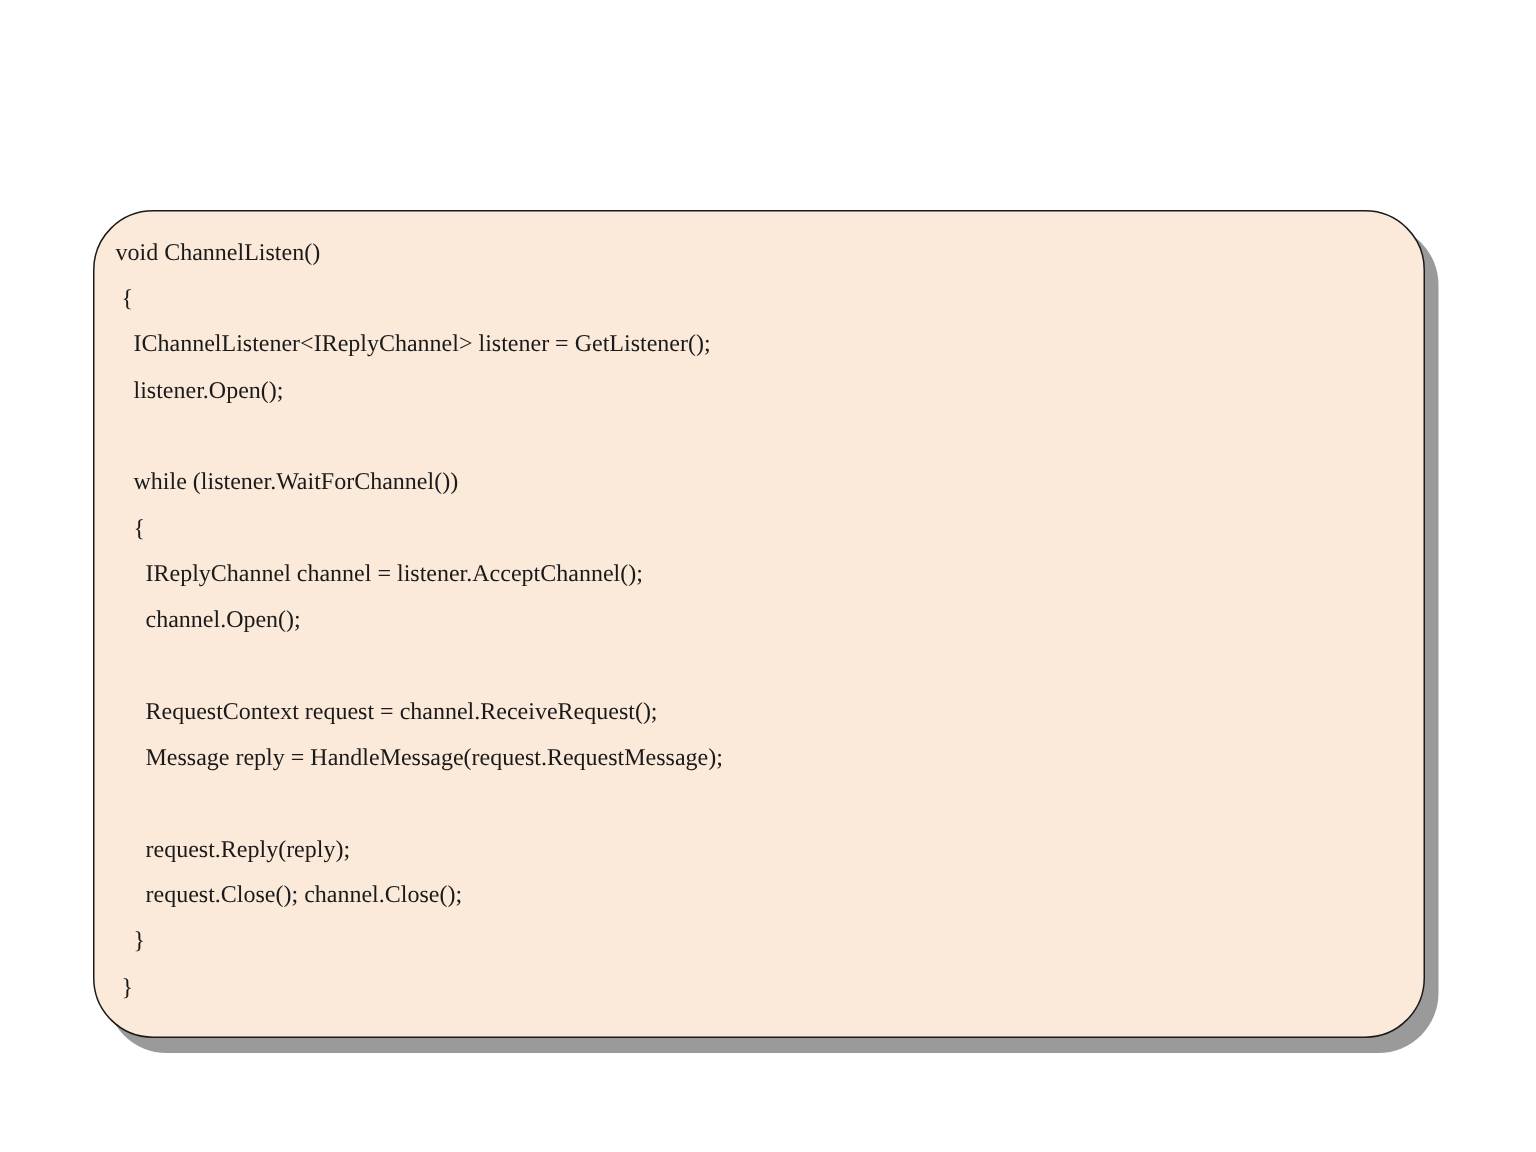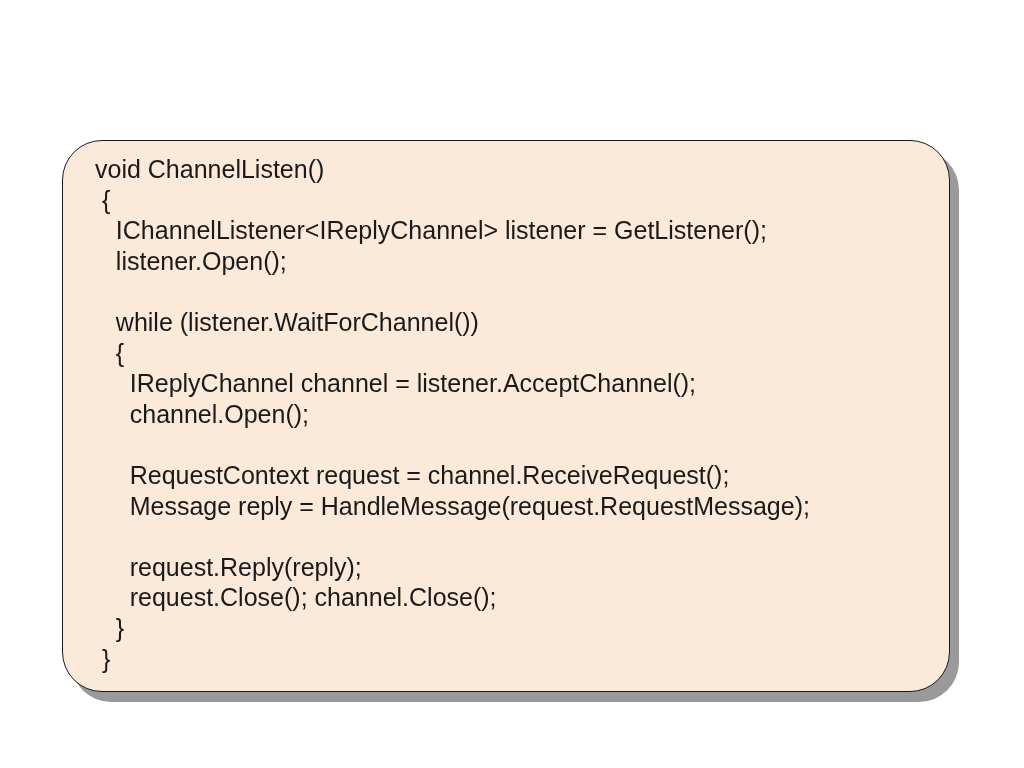--- a/index.html
+++ b/index.html
@@ -66,26 +66,26 @@
     height: 100%;
     background: #fbe9da;
     border: 1.6px solid #1a1a1a;
     border-radius: 40px;
     box-sizing: border-box;
     overflow: hidden;
   }
 
   .code-block {
     position: absolute;
-    left: 32px;
+    left: 14px;
     top: 13px;
     right: 14px;
     margin: 0;
-    font-family: Liberation Sans, sans-serif;
-    font-size: 25px;
+    font-family: Liberation Serif, serif;
+    font-size: 16px;
     line-height: 30.6px;
     color: #1a1a1a;
     white-space: pre;
     tab-size: 2;
   }
 
   .code-line {
     display: block;
     min-height: 30.6px;
     white-space: pre;

